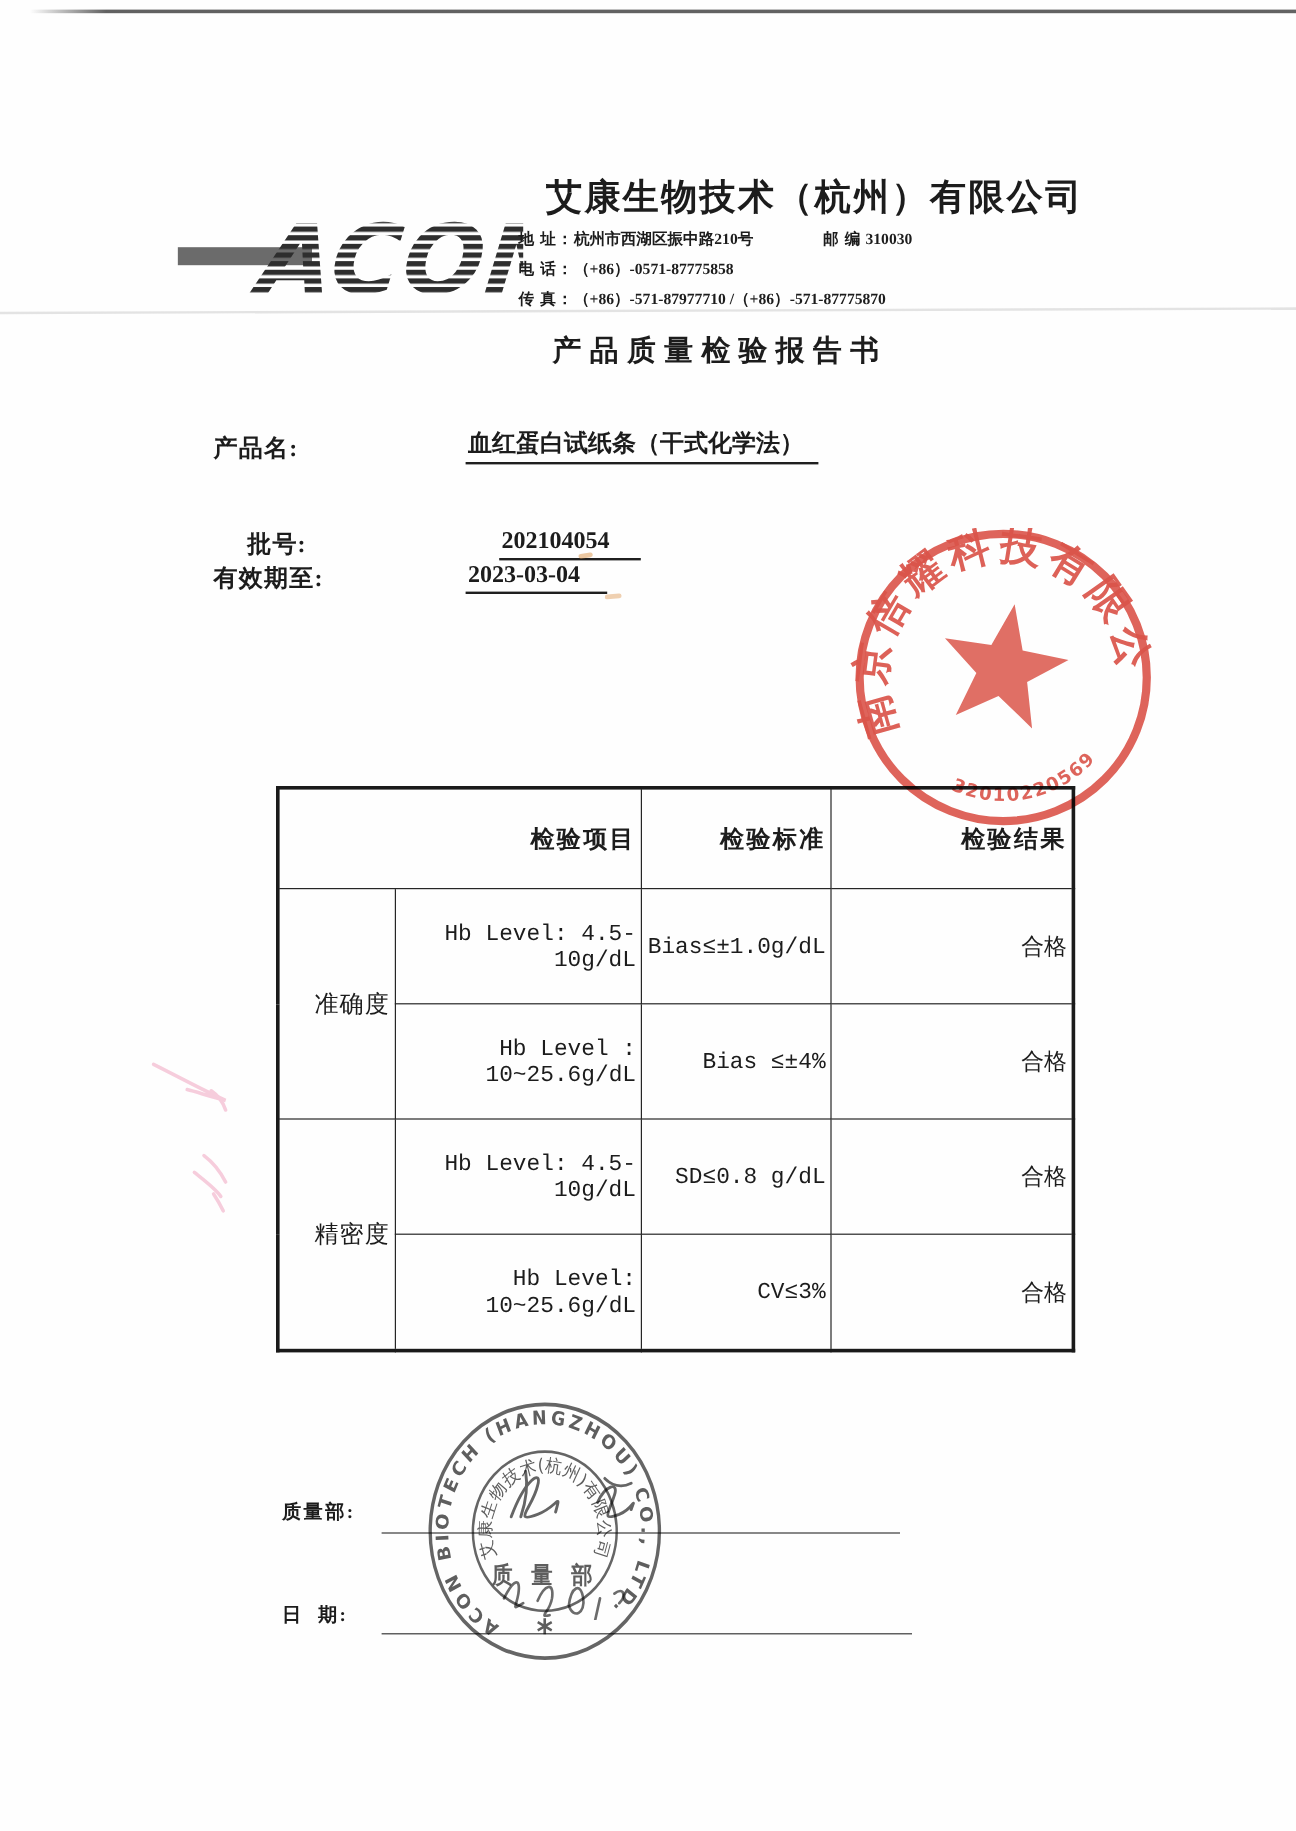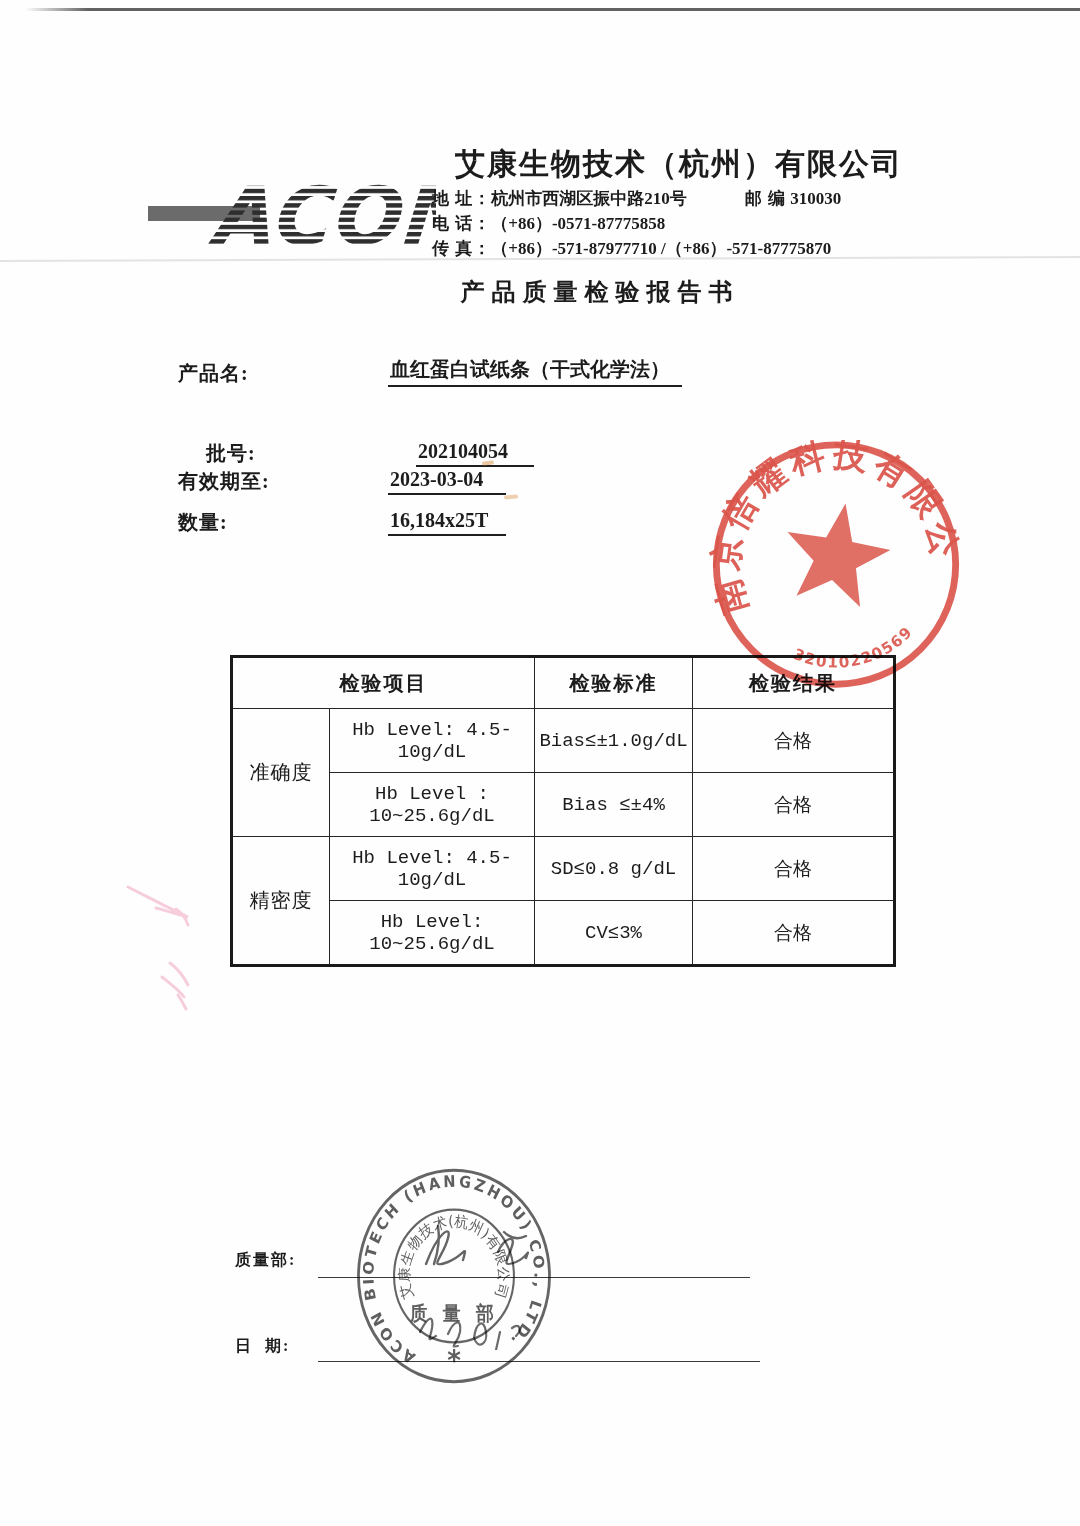--- a/index.html
+++ b/index.html
@@ -10,39 +10,39 @@
   .top-scan-line{position:absolute;top:8px;left:25px;right:0;height:2.5px;
       background:linear-gradient(to right, rgba(70,70,70,0), rgba(70,70,70,.85) 6%, rgba(60,60,60,.8));}
   .header-divider{position:absolute;top:258px;left:0;right:0;height:1.5px;background:#dcdcdc;opacity:.8;transform:rotate(-.2deg);}
   .orange-dash{position:absolute;background:#dd9a55;height:4px;border-radius:2px;opacity:.55;}
   .dash1{left:482px;top:461px;width:12px;transform:rotate(-8deg);}
   .dash2{left:504px;top:495px;width:14px;transform:rotate(-5deg);opacity:.45;}
 
   
   .logo-svg{position:absolute;left:148px;top:160px;}
   .company-name{position:absolute;left:455px;top:144px;font-size:30px;font-weight:700;letter-spacing:2px;font-family:"Liberation Serif",serif;}
-  .contact{position:absolute;left:432px;top:186px;font-size:17px;line-height:25px;font-weight:600;white-space:nowrap;}
+  .contact{position:absolute;left:432px;top:186px;font-size:13px;line-height:25px;font-weight:600;white-space:nowrap;}
   .contact .lbl{letter-spacing:1px;}
   .contact .extra{margin-left:58px;}
 
   
   .doc-title{position:absolute;left:170px;top:276px;width:860px;text-align:center;
       font-size:24px;font-weight:700;letter-spacing:7px;}
 
   
   .field-row{position:absolute;left:178px;display:flex;align-items:flex-end;font-size:20px;}
   .field-row .flabel{display:inline-block;width:210px;font-weight:700;letter-spacing:1px;}
   .fvalue{border-bottom:2px solid #1f1f1f;padding:0 12px 2px 2px;font-size:20px;font-weight:600;}
   .fr1{top:356px;} .fr2{top:440px;margin-left:28px;} .fr3{top:468px;} .fr4{top:509px;}
   .fr2 .fvalue,.fr3 .fvalue,.fr4 .fvalue{min-width:104px;}
 
   
   .qc-table{position:absolute;left:230px;top:655px;border-collapse:collapse;table-layout:fixed;
       font-size:19px;}
-  .qc-table td,.qc-table th{border:1.5px solid #262626;text-align:center;vertical-align:middle;padding:0 4px;}
+  .qc-table td,.qc-table th{border:1.5px solid #262626;text-align:right;vertical-align:middle;padding:16px 4px;}
   .qc-table{border:3px solid #1a1a1a;}
   .qc-table th{font-size:20px;font-weight:700;letter-spacing:2px;height:50px;}
   .qc-table td{height:63px;}
   .qc-table .cat{font-size:20px;letter-spacing:1px;}
   .qc-table .eng{font-family:Liberation Mono, monospace;}
 
   
   .red-stamp{position:absolute;left:706px;top:440px;mix-blend-mode:multiply;opacity:.92;}
   .qc-stamp{position:absolute;left:351px;top:1162px;mix-blend-mode:multiply;opacity:.85;}
   .signature-svg{position:absolute;left:408px;top:1212px;mix-blend-mode:multiply;}
@@ -94,24 +94,20 @@
     <span class="flabel">产品名:</span>
     <span class="fvalue">血红蛋白试纸条（干式化学法）</span>
   </div>
   <div class="field-row fr2">
     <span class="flabel">批号:</span>
     <span class="fvalue">202104054</span>
   </div>
   <div class="field-row fr3">
     <span class="flabel">有效期至:</span>
     <span class="fvalue">2023-03-04</span>
-  </div>
-  <div class="field-row fr4">
-    <span class="flabel">数量:</span>
-    <span class="fvalue">16,184x25T</span>
   </div>
 
   <div class="orange-dash dash1"></div>
   <div class="orange-dash dash2"></div>
 
   <table class="qc-table">
     <colgroup>
         <col style="width:98px">
         <col style="width:205px">
         <col style="width:158px">

